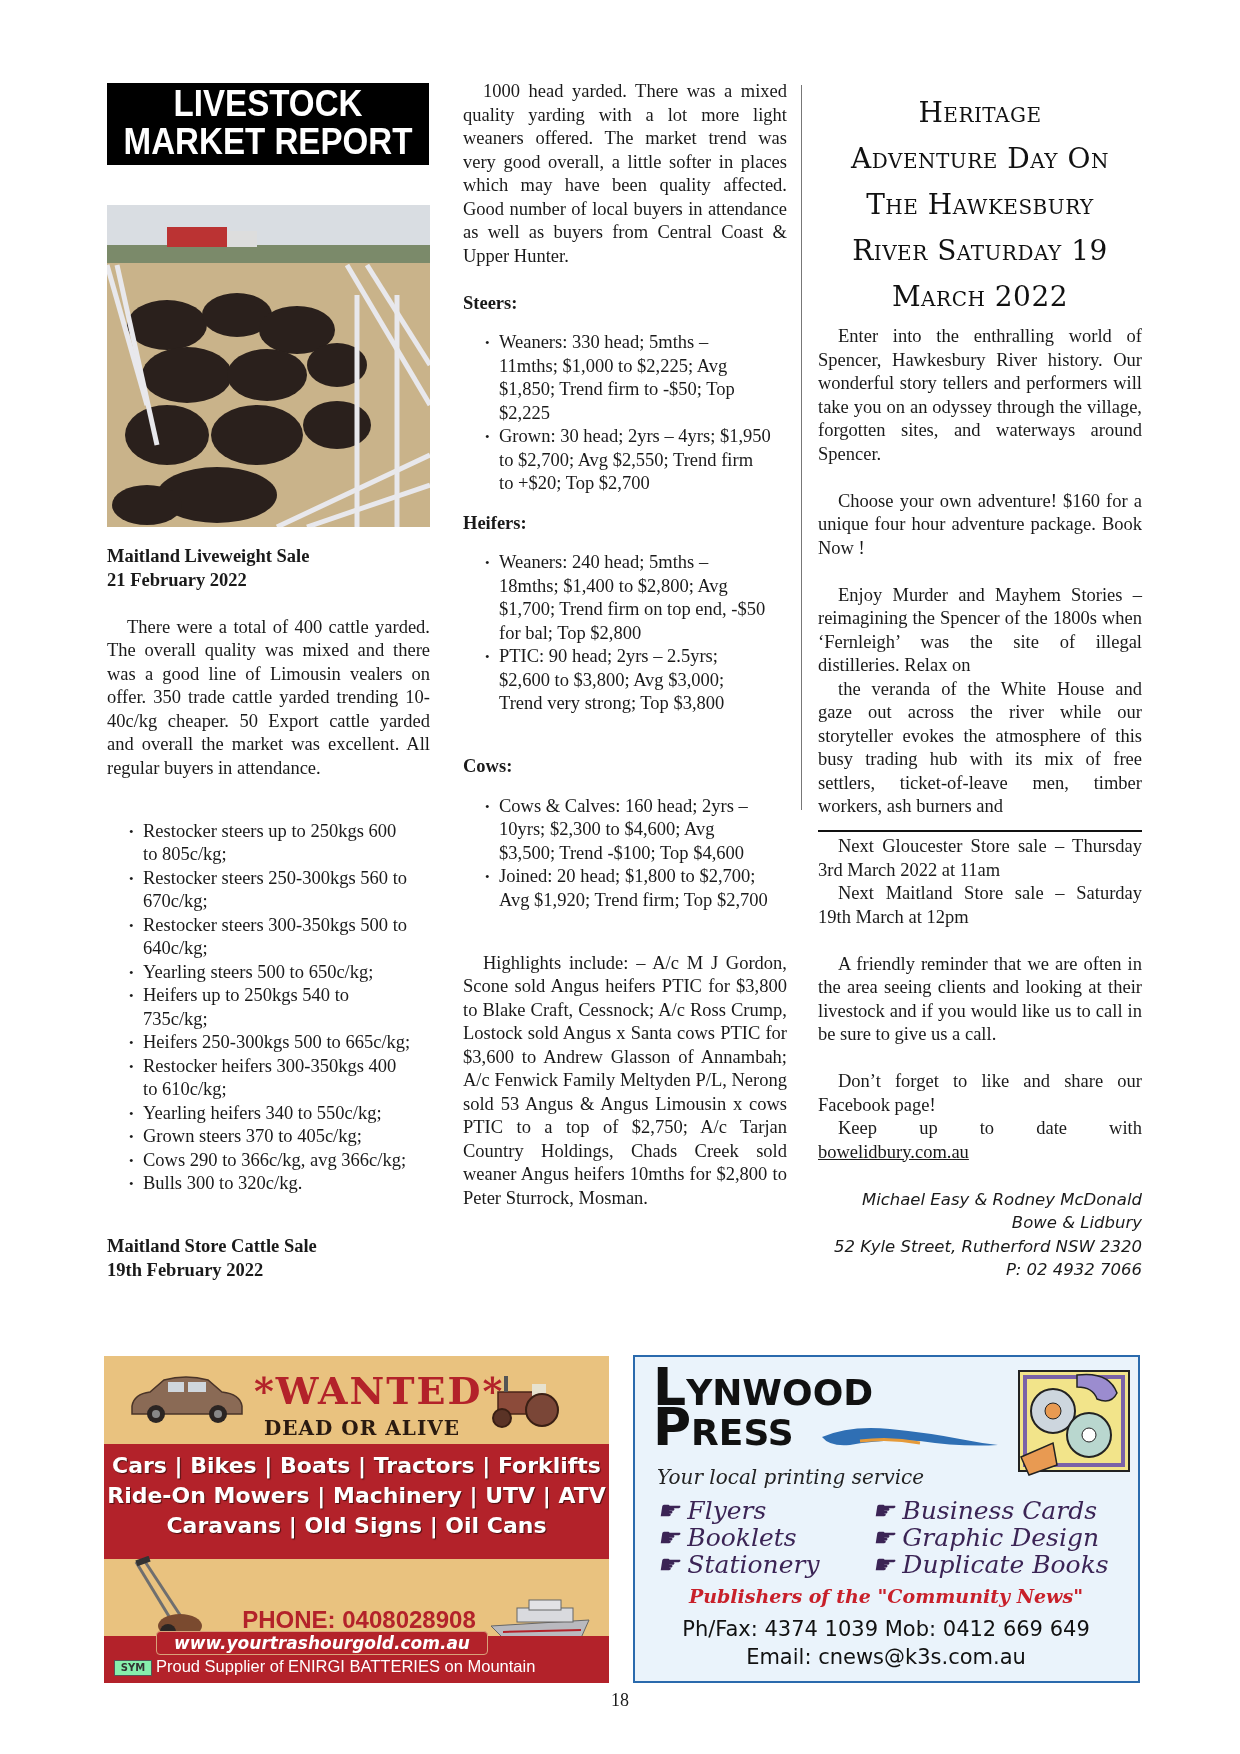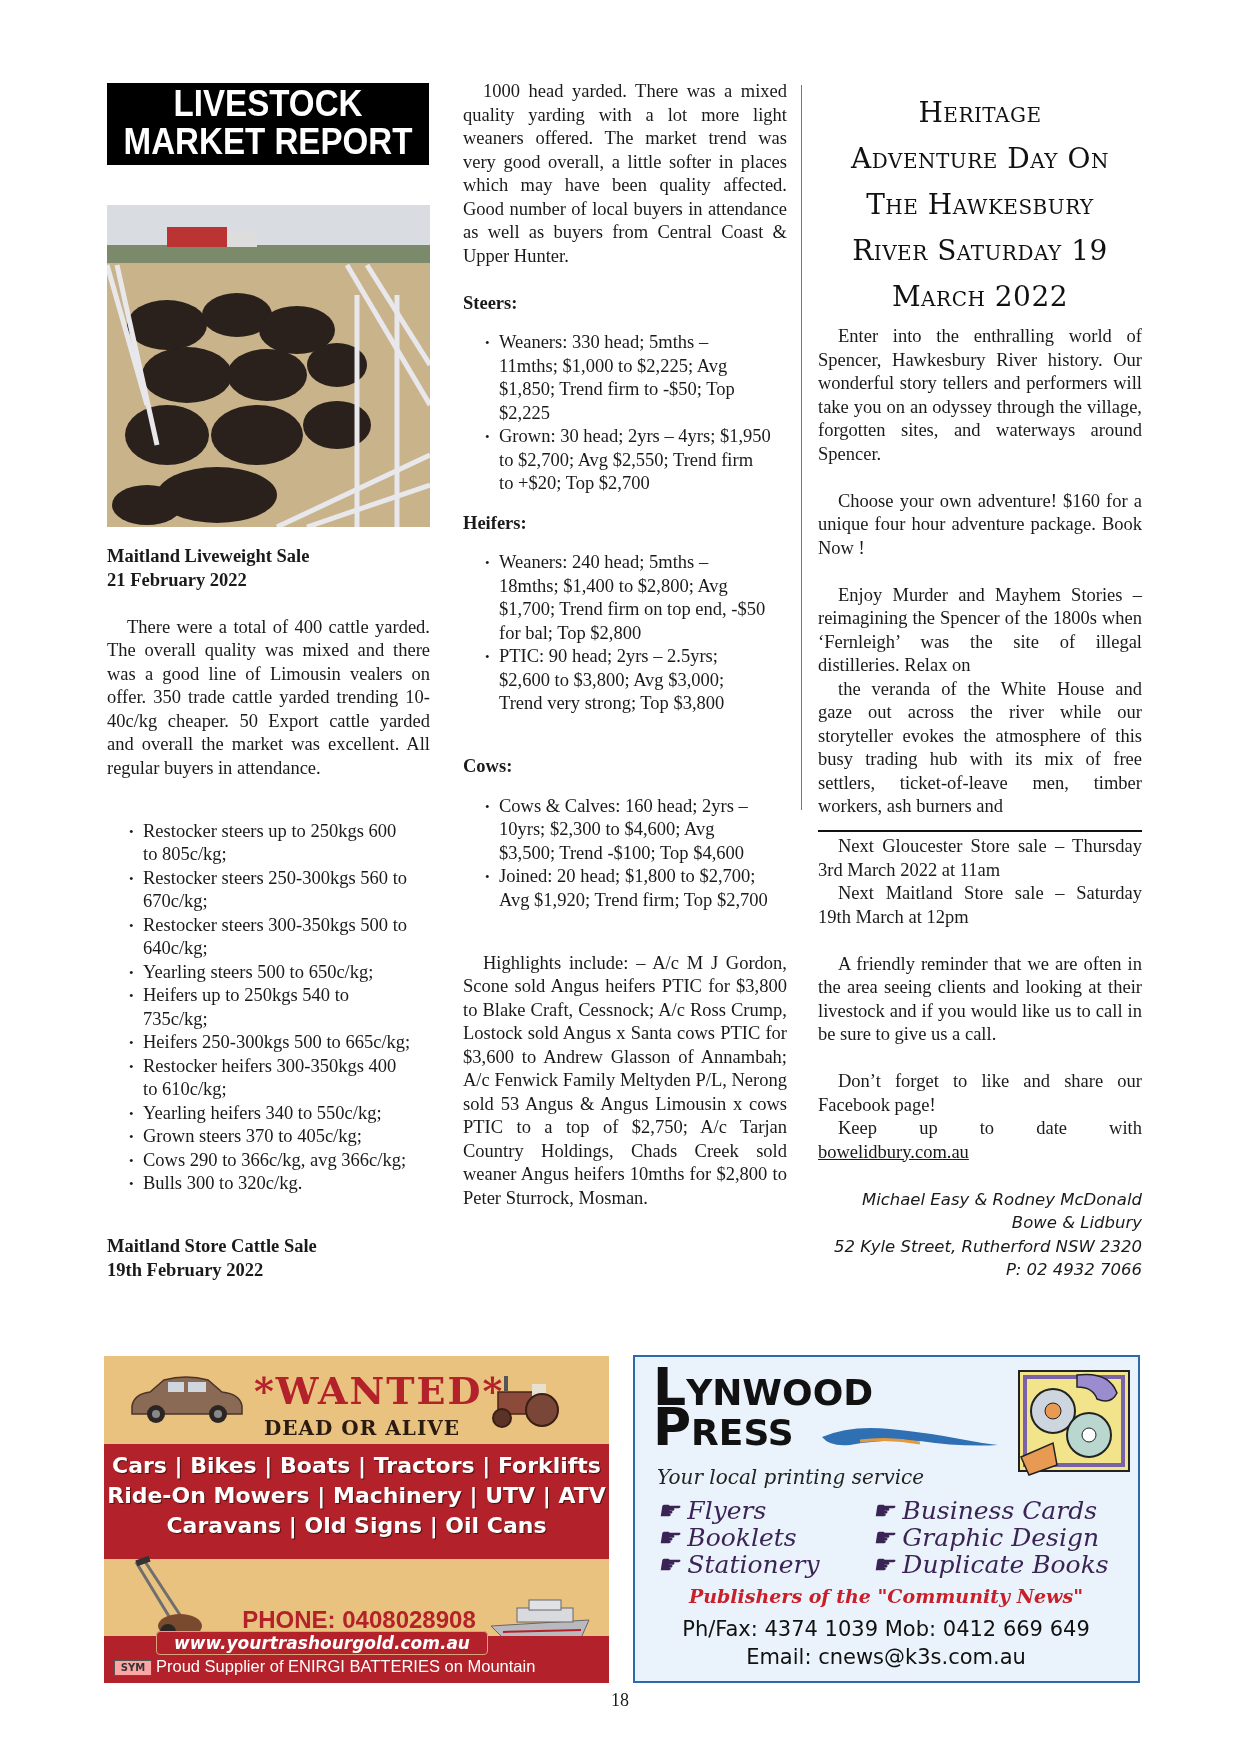--- a/index.html
+++ b/index.html
@@ -205,21 +205,21 @@
   <div class="abs" style="left:110px; top:250px; width:290px; text-align:center; font-family:'Liberation Sans', sans-serif; font-weight:bold; font-size:24px; color:#b3222a;">PHONE: 0408028908</div>
 
   <svg class="abs" style="left:385px; top:240px;" width="105" height="46" viewBox="0 0 105 46">
     <path d="M2 30 L100 24 L92 42 L14 42 Z" fill="#b9b9bf" stroke="#666" stroke-width="1"></path>
     <rect x="28" y="12" width="56" height="14" fill="#d9dade" stroke="#666" stroke-width="1"></rect>
     <rect x="40" y="4" width="32" height="10" fill="#e2e2e6" stroke="#666" stroke-width="1"></rect>
     <line x1="14" y1="36" x2="92" y2="34" stroke="#b3222a" stroke-width="2"></line>
   </svg>
   <div class="abs red-band" style="left:0; top:280px; width:505px; height:47px;"></div>
   <div class="abs" style="left:52px; top:275px; width:330px; height:22px; background:#b3222a; border:1px solid #d9a27a; border-radius:4px; text-align:center; font-family:'DejaVu Sans', sans-serif; font-style:italic; font-weight:bold; font-size:17px; color:#fff; line-height:22px;">www.yourtrashourgold.com.au</div>
-  <div class="abs" style="left:10px; top:304px; width:36px; height:14px; background:#fca5a5; border:1px solid #555; font-family:'DejaVu Sans', sans-serif; font-weight:bold; font-size:10px; line-height:14px; text-align:center; color:#333;">SYM</div>
+  <div class="abs" style="left:10px; top:304px; width:36px; height:14px; background:#86efac; border:1px solid #555; font-family:'DejaVu Sans', sans-serif; font-weight:bold; font-size:10px; line-height:14px; text-align:center; color:#333;">SYM</div>
   <div class="abs" style="left:52px; top:301px; width:450px; font-family:'Liberation Sans', sans-serif; font-size:16.5px; color:#fff;">Proud Supplier of ENIRGI BATTERIES on Mountain</div>
 </div>
 
 <div id="ad-lynwood" class="abs">
   <div class="abs" style="left:18px; top:10px; font-family:'DejaVu Sans', sans-serif; font-weight:bold; font-variant:small-caps; font-size:52px; line-height:40px; color:#111;">
     <div>Lynwood</div>
     <div>Press</div>
   </div>
   <svg class="abs" style="left:185px; top:64px;" width="180" height="30" viewBox="0 0 180 30">
     <path d="M2 16 Q30 4 70 8 Q110 12 140 18 Q160 22 178 24 Q140 26 100 20 Q60 18 30 24 Q10 26 2 16 Z" fill="#2f6fb4"></path>

